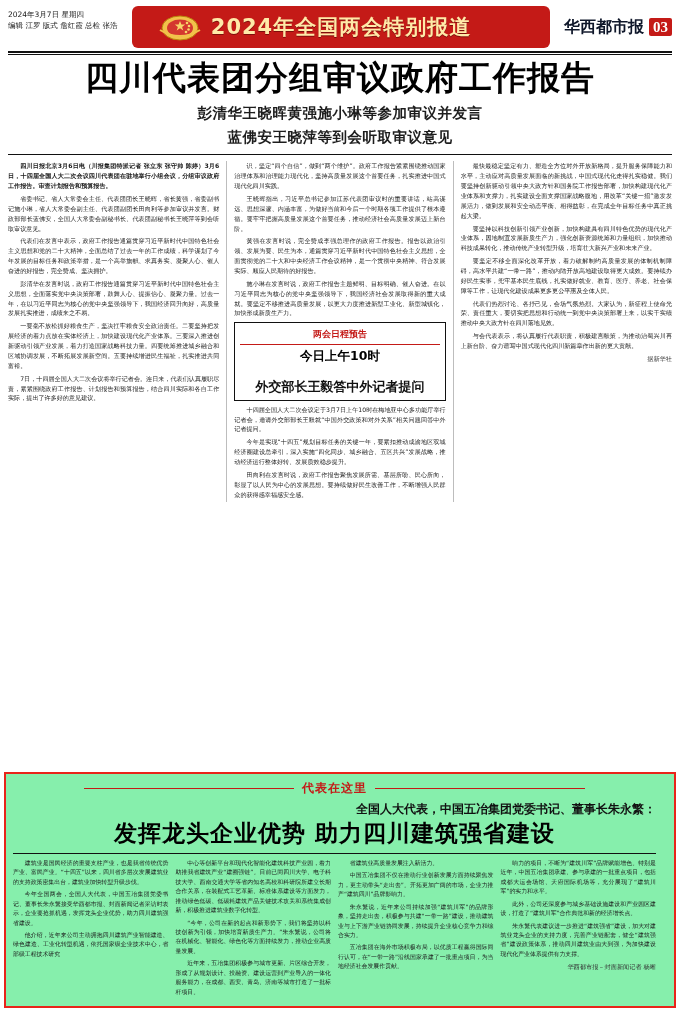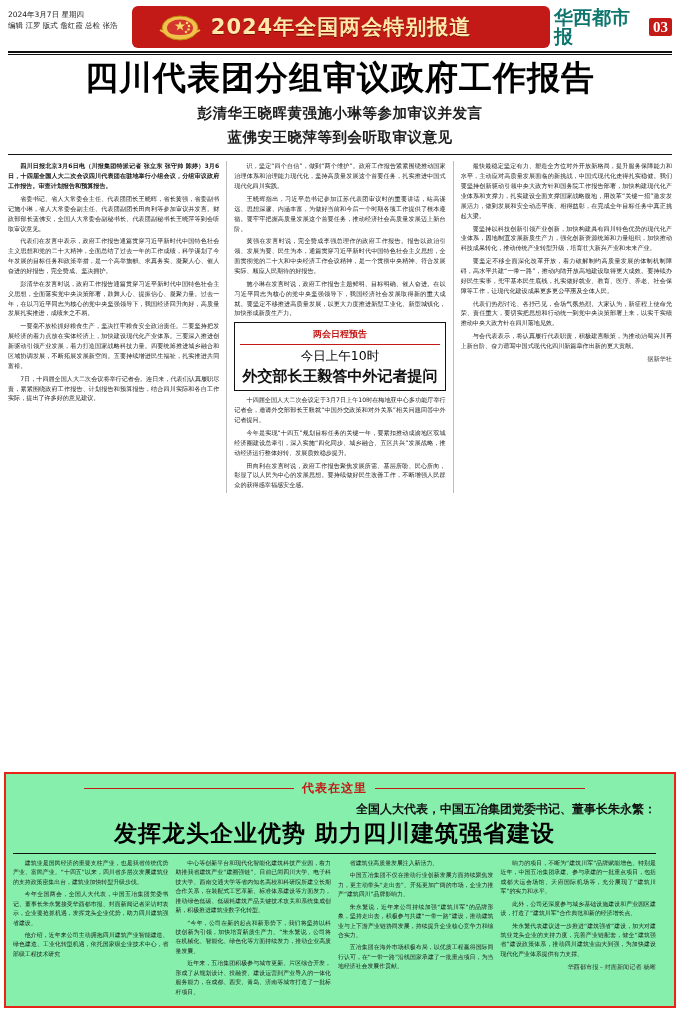--- a/index.html
+++ b/index.html
@@ -24,21 +24,21 @@
     position:absolute;left:22px;top:50%;transform:translateY(-50%);
     width:52px;height:30px;
   }
   .banner-text{
     color:#ffe9a8;font-size:21px;font-weight:bold;letter-spacing:1px;
     font-family:"DejaVu Sans","Liberation Sans",sans-serif;
     text-shadow:0 1px 0 #7e0d0b;
   }
   .mast-right{width:118px;display:flex;align-items:center;justify-content:flex-end;gap:5px;}
   .paper-name{
-    color:#0f766e;font-size:19px;font-weight:bold;line-height:1;
+    color:#0f172a;font-size:16px;font-weight:bold;line-height:1;
     letter-spacing:0px;
     writing-mode:horizontal-tb;
   }
   .page-no{
     background:#c41a17;color:#fff;font-size:15px;font-weight:bold;
     padding:1px 4px;border-radius:2px;line-height:1.1;font-family:Liberation Serif, serif;
   }
 
   .rule-thick{height:2px;background:#111;margin:3px 0 0 0;}
   .rule-thin{height:1px;background:#111;margin:1px 0 5px 0;}
@@ -64,22 +64,22 @@
   .col p{margin:0 0 3px 0;text-indent:2em;}
   .col p.lead{font-weight:bold;}
   .col-sep{width:1px;background:#bdbdbd;}
 
   
   .midbox{border:1px solid #111;padding:4px 5px;margin:4px 0;}
   .midbox-tag{
     text-align:center;font-size:9px;font-weight:bold;color:#c41a17;
     border-bottom:1px solid #c41a17;padding-bottom:2px;margin-bottom:3px;
   }
-  .midbox-h1{text-align:center;font-size:12.5px;font-weight:normal;line-height:1.3;color:#000;}
-  .midbox-h2{text-align:center;font-size:15px;font-weight:bold;line-height:1.35;color:#111;margin-top:2px;}
+  .midbox-h1{text-align:center;font-size:12.5px;font-weight:bold;line-height:1.3;color:#000;}
+  .midbox-h2{text-align:center;font-size:13px;font-weight:bold;line-height:1.35;color:#111;margin-top:14px;}
 
   .byline{text-align:right;font-size:6.2px;color:#333;margin-top:3px;}
 
   
   .highlight-wrap{
     position:absolute;left:4px;right:4px;bottom:4px;
     border:2px solid #e8241a;padding:6px 18px 6px 7px;box-sizing:border-box;
     background:#86efac;
   }
   .hl-tagline{display:flex;align-items:center;justify-content:center;gap:8px;margin-bottom:4px;}

